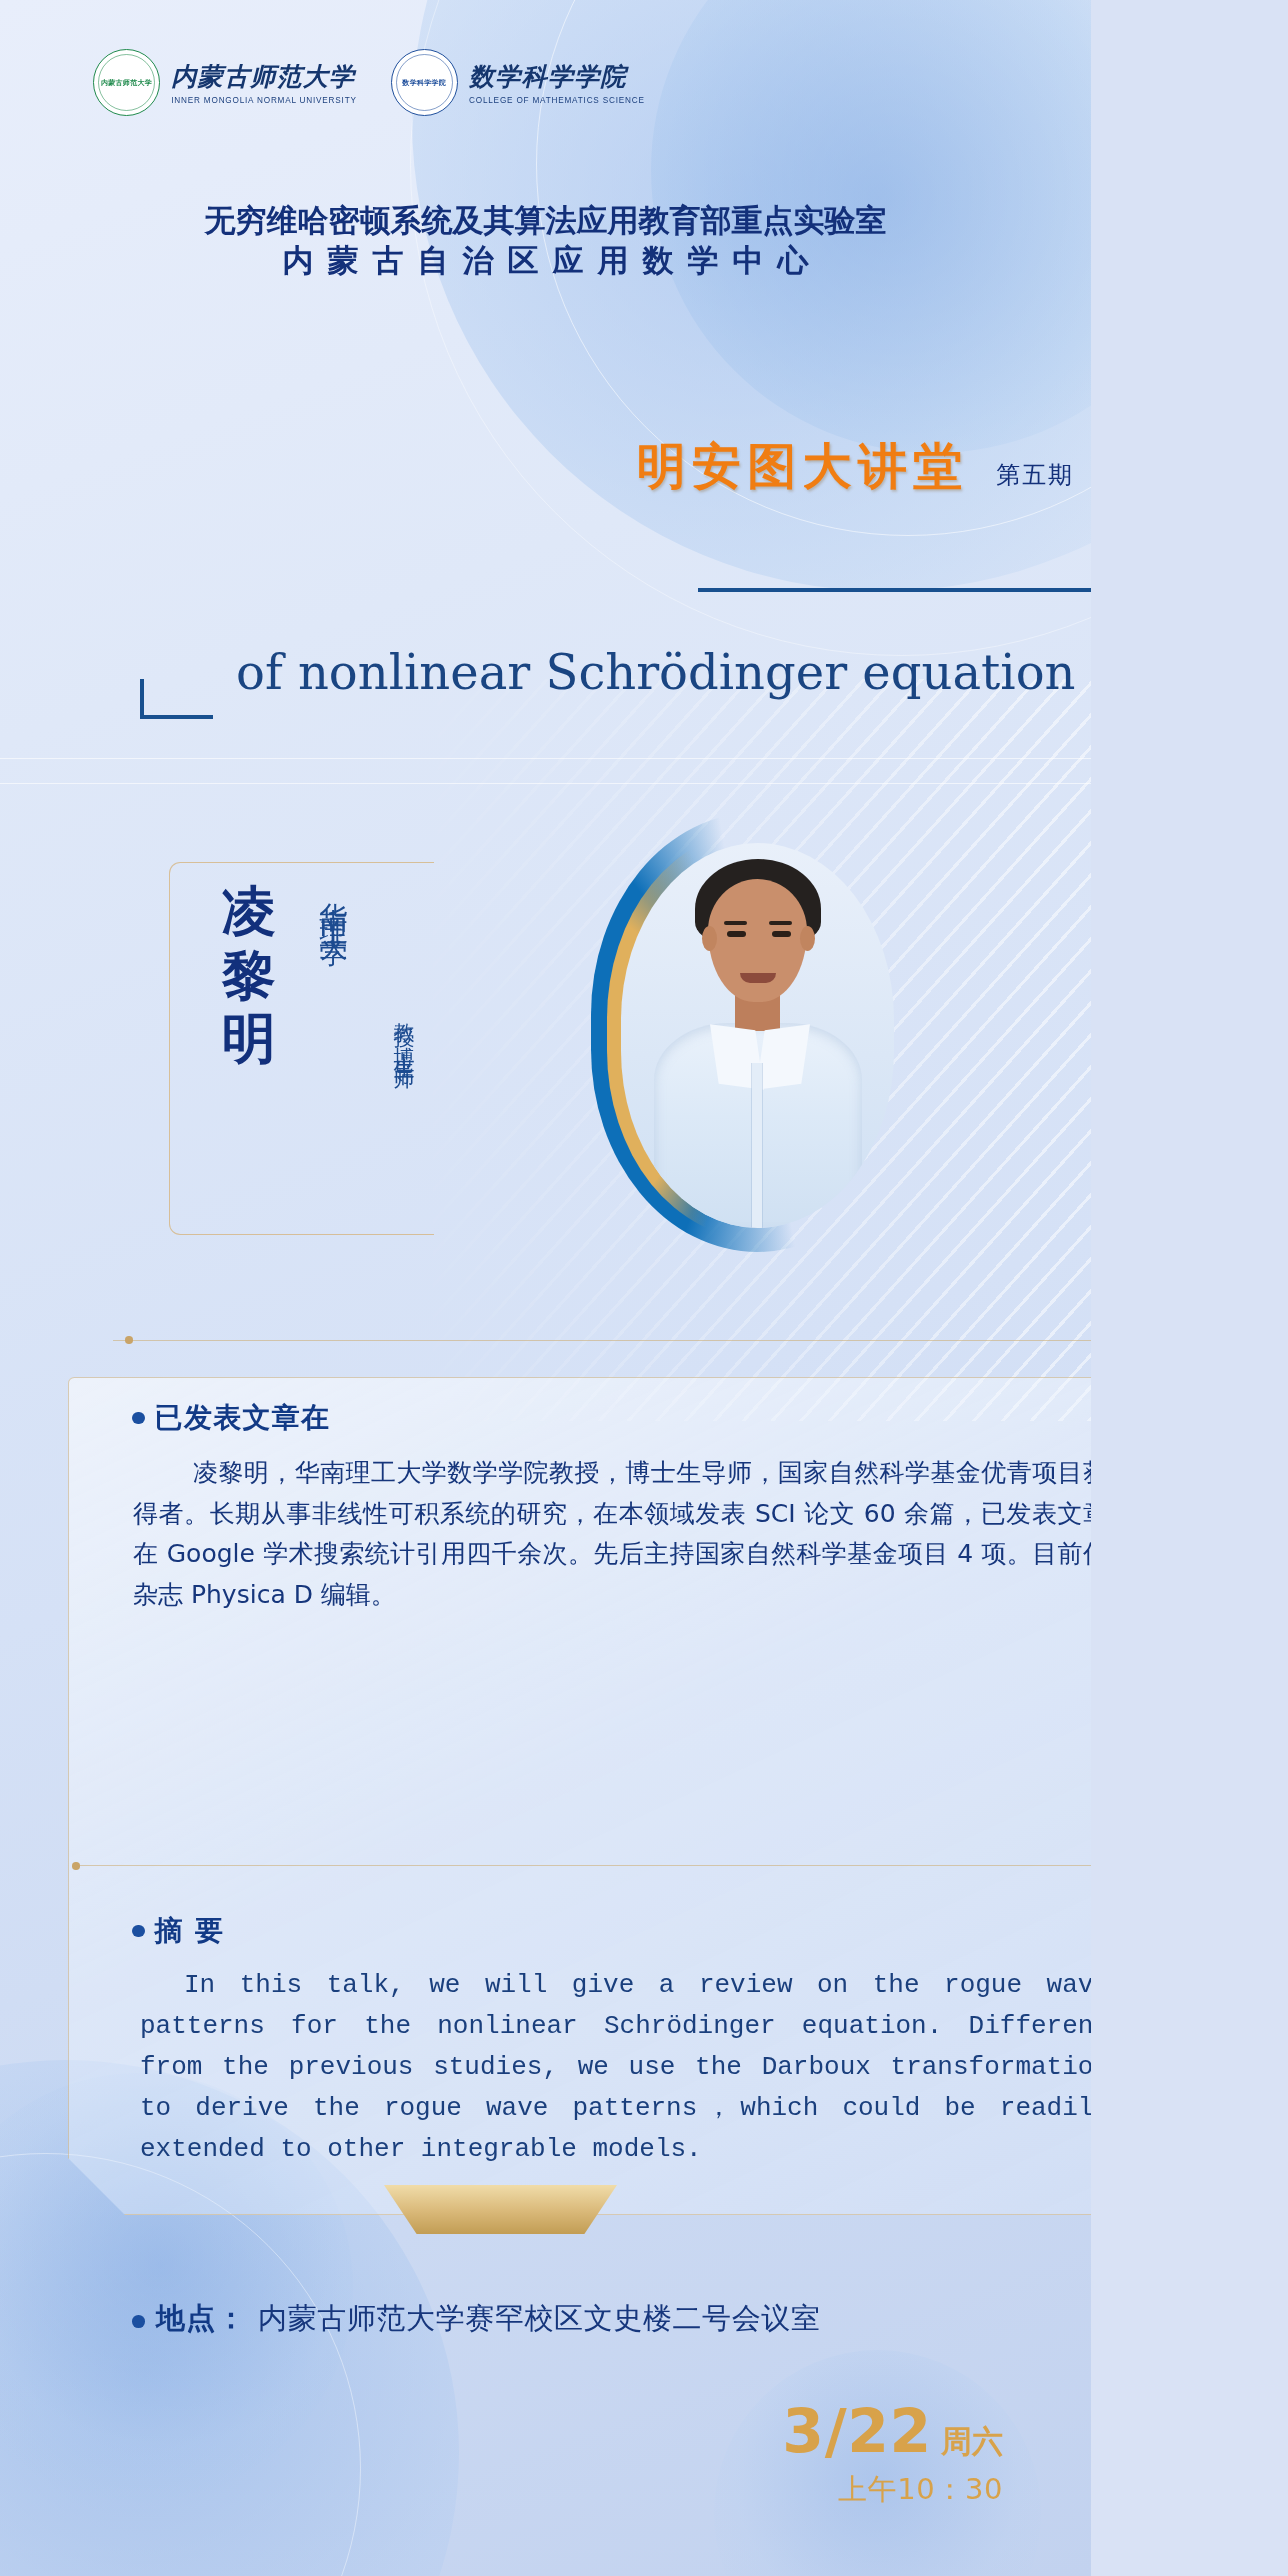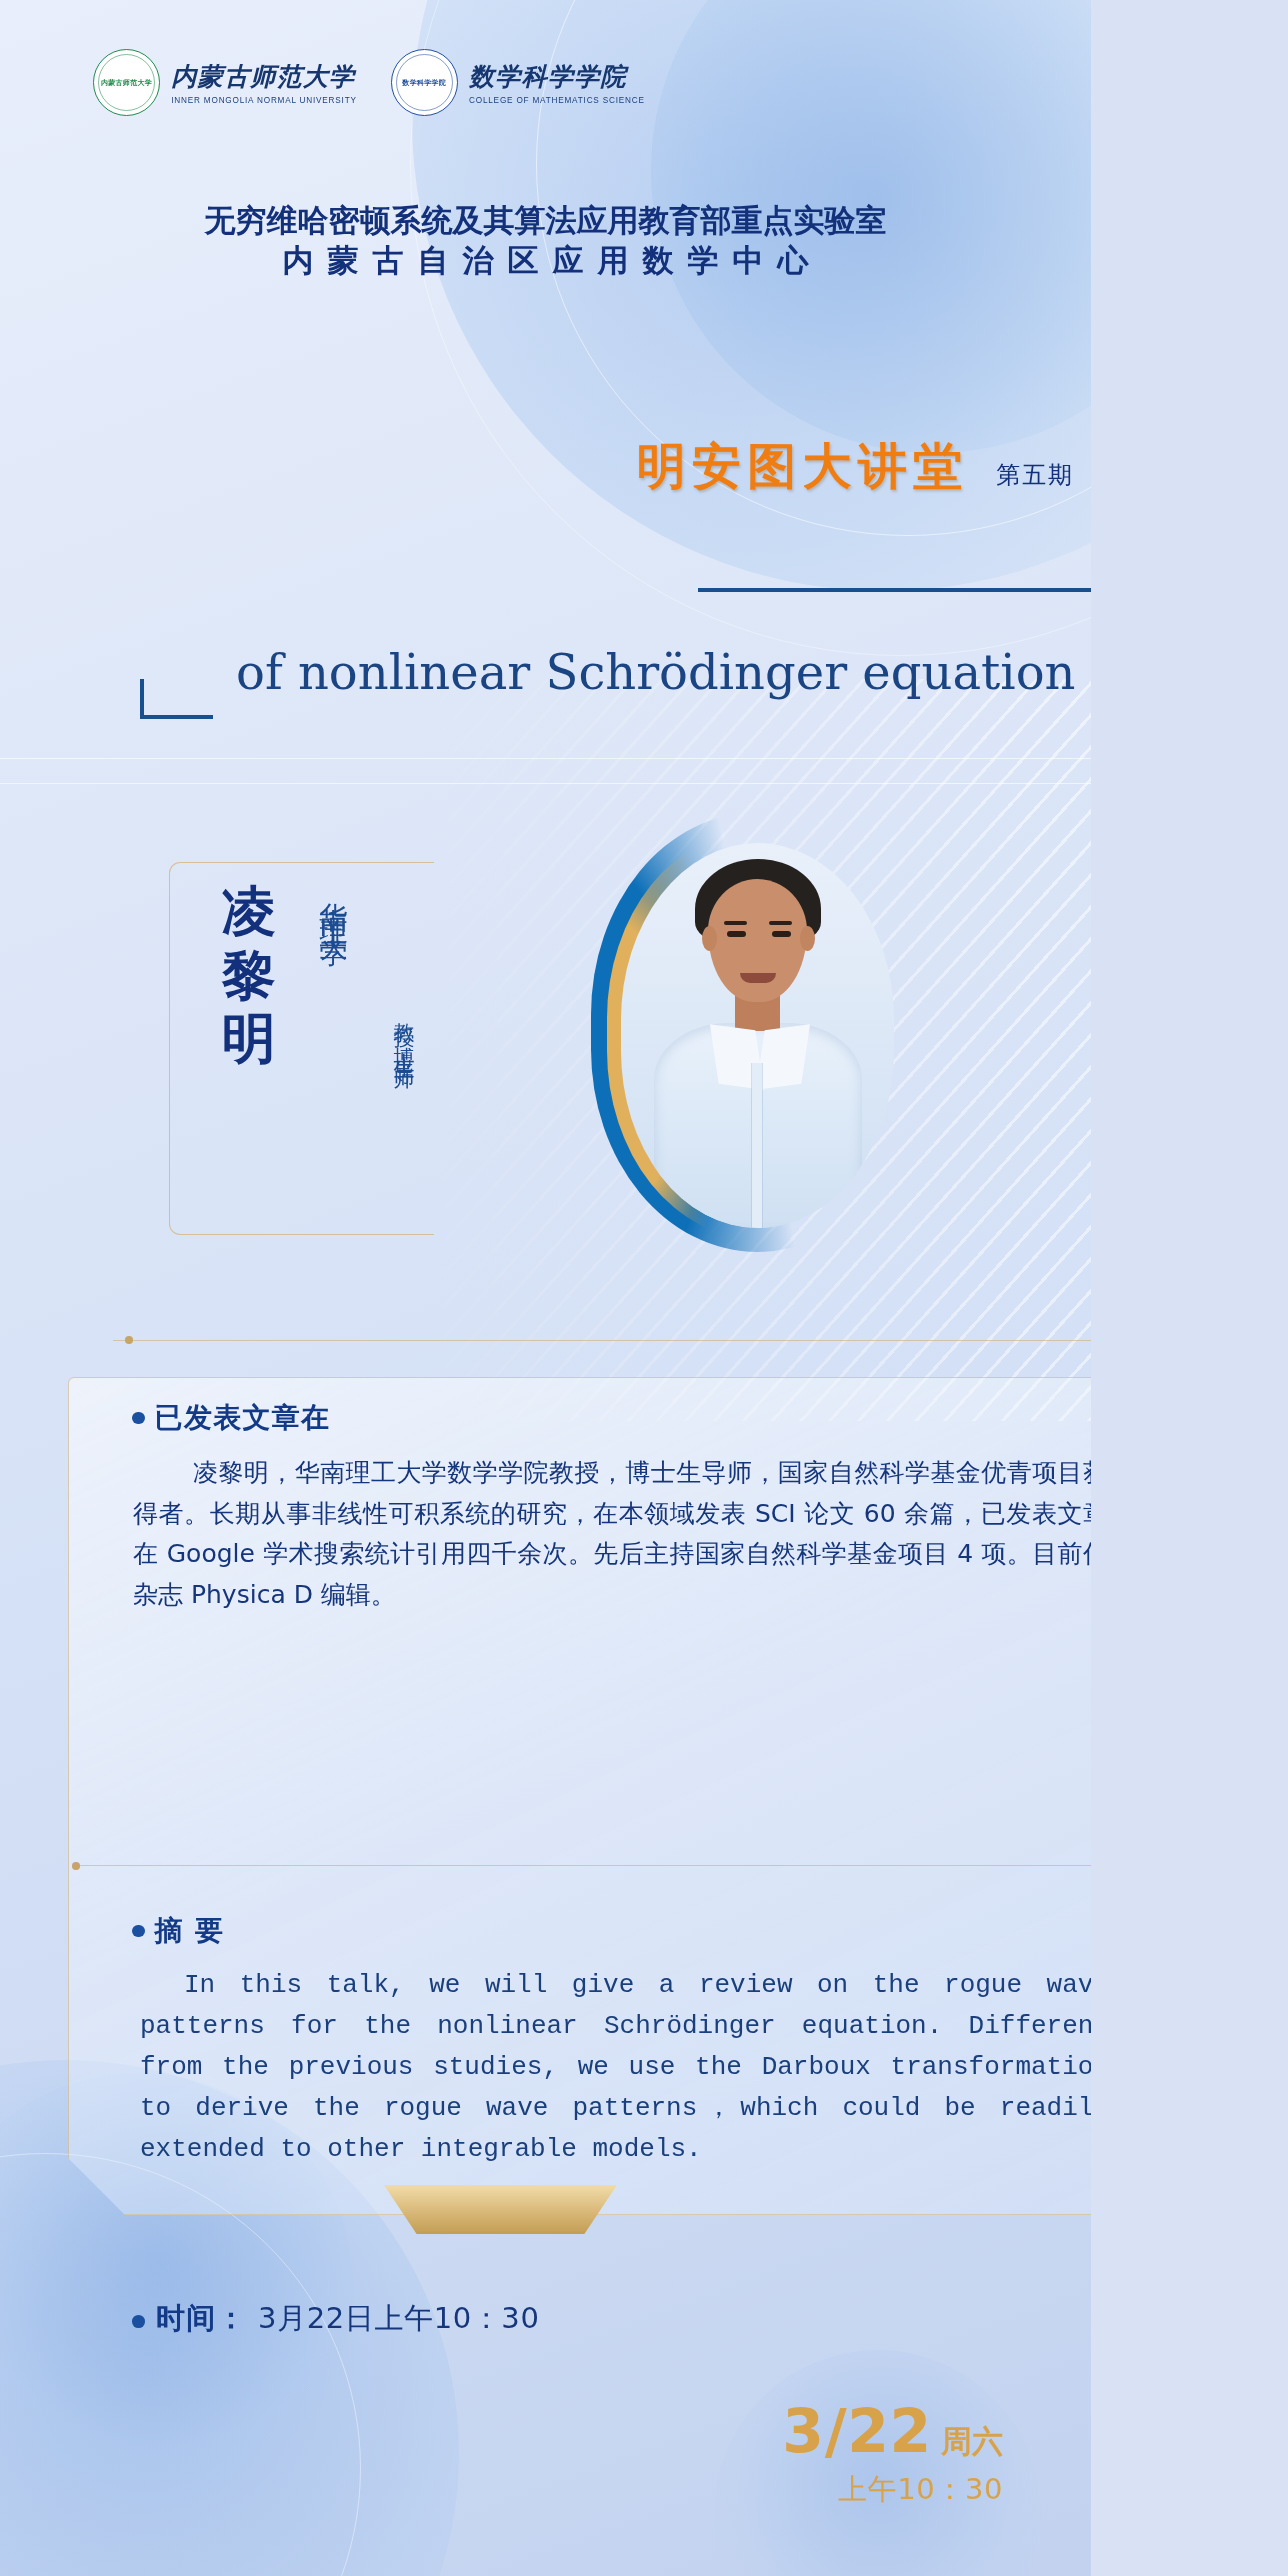--- a/index.html
+++ b/index.html
@@ -608,22 +608,22 @@
     <span class="sec-bullet"></span>
     <span class="sec-title">摘 要</span>
   </div>
   <div class="abstract">In this talk, we will give a review on the rogue wave patterns for the nonlinear Schrödinger equation. Different from the previous studies, we use the Darboux transformation to derive the rogue wave patterns，which could be readily extended to other integrable models.</div>
 
   <div class="trapezoid"></div>
 
   <div class="info">
     <div class="info-row">
       <span class="sec-bullet"></span>
-      <span class="info-label">时间：</span>
-      <span class="info-value">3月22日上午10：30</span>
+      <span class="info-label">地点：</span>
+      <span class="info-value">内蒙古师范大学赛罕校区文史楼二号会议室</span>
     </div>
   </div>
 
   <div class="big-date">
     <div>
       <span class="bd-line1">3/22</span>
       <span class="bd-week">周六</span>
     </div>
     <div class="bd-line2">上午10：30</div>
   </div>

